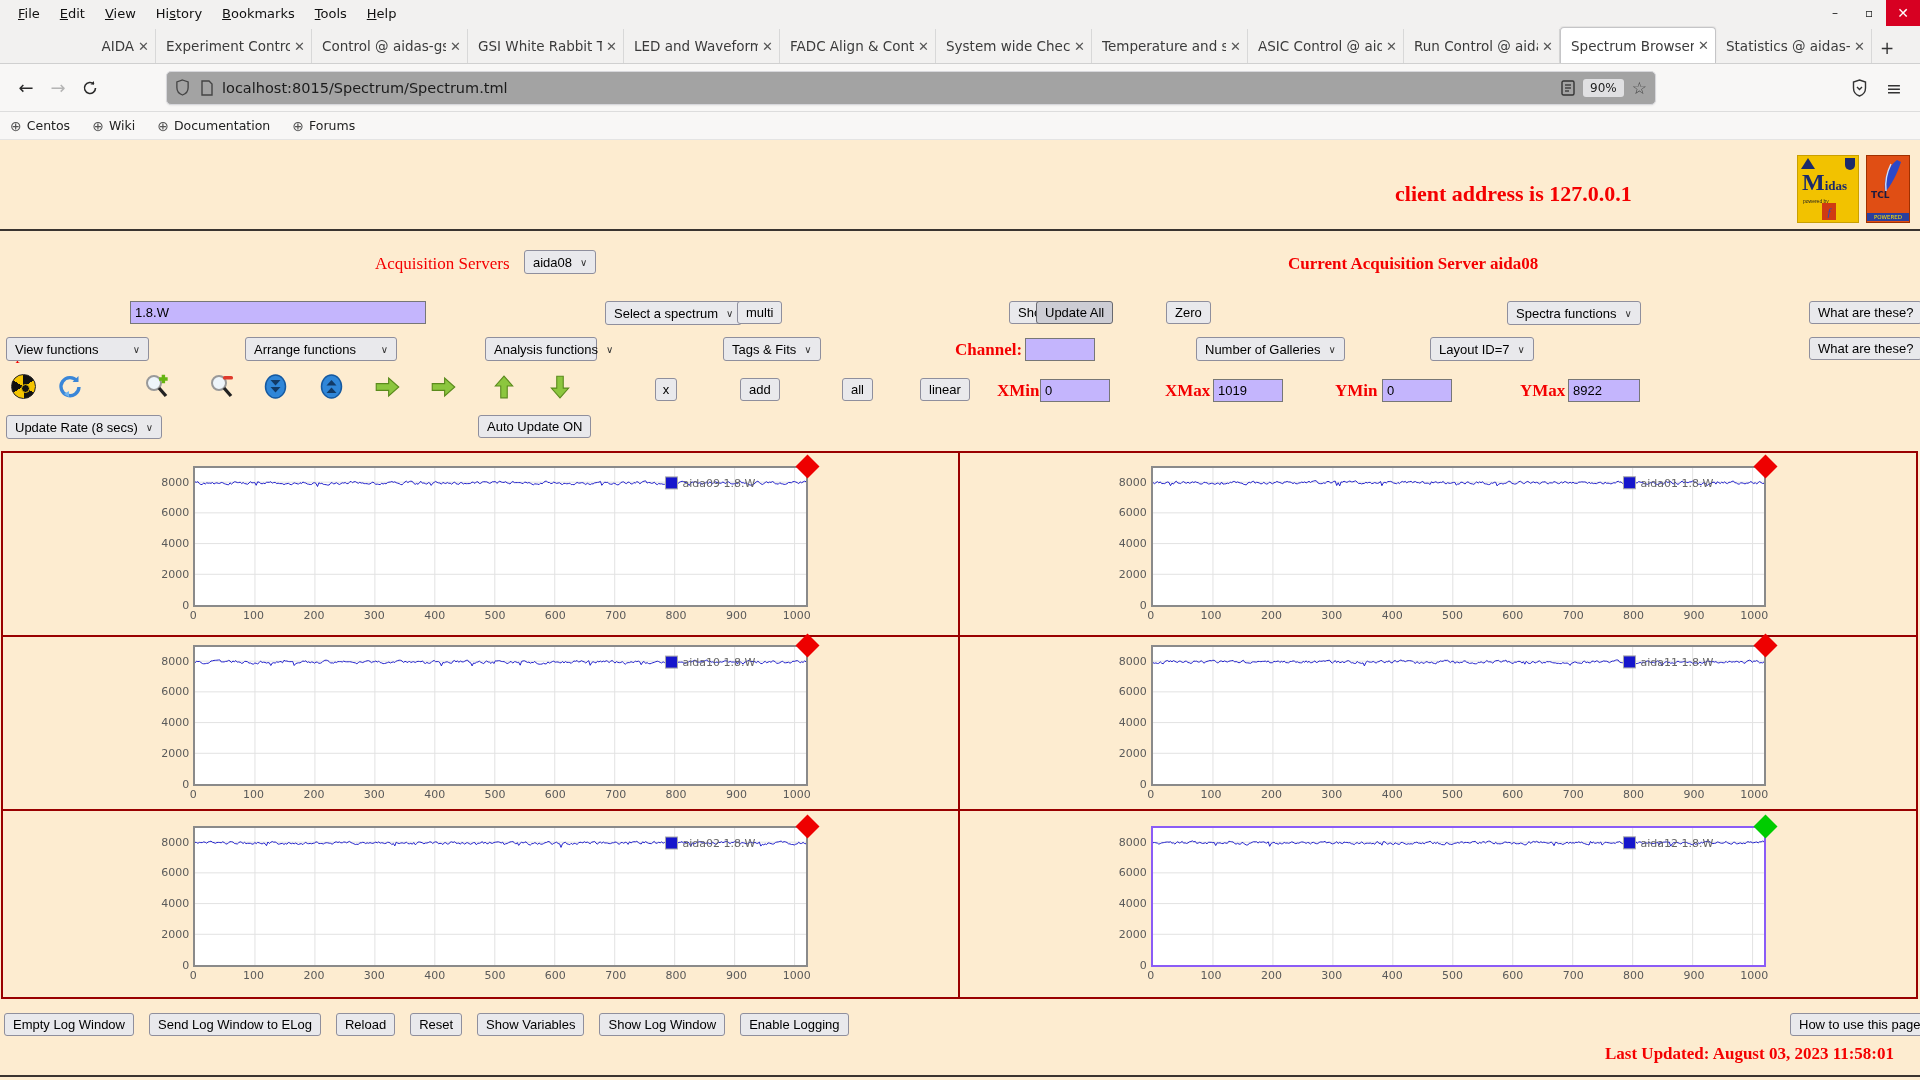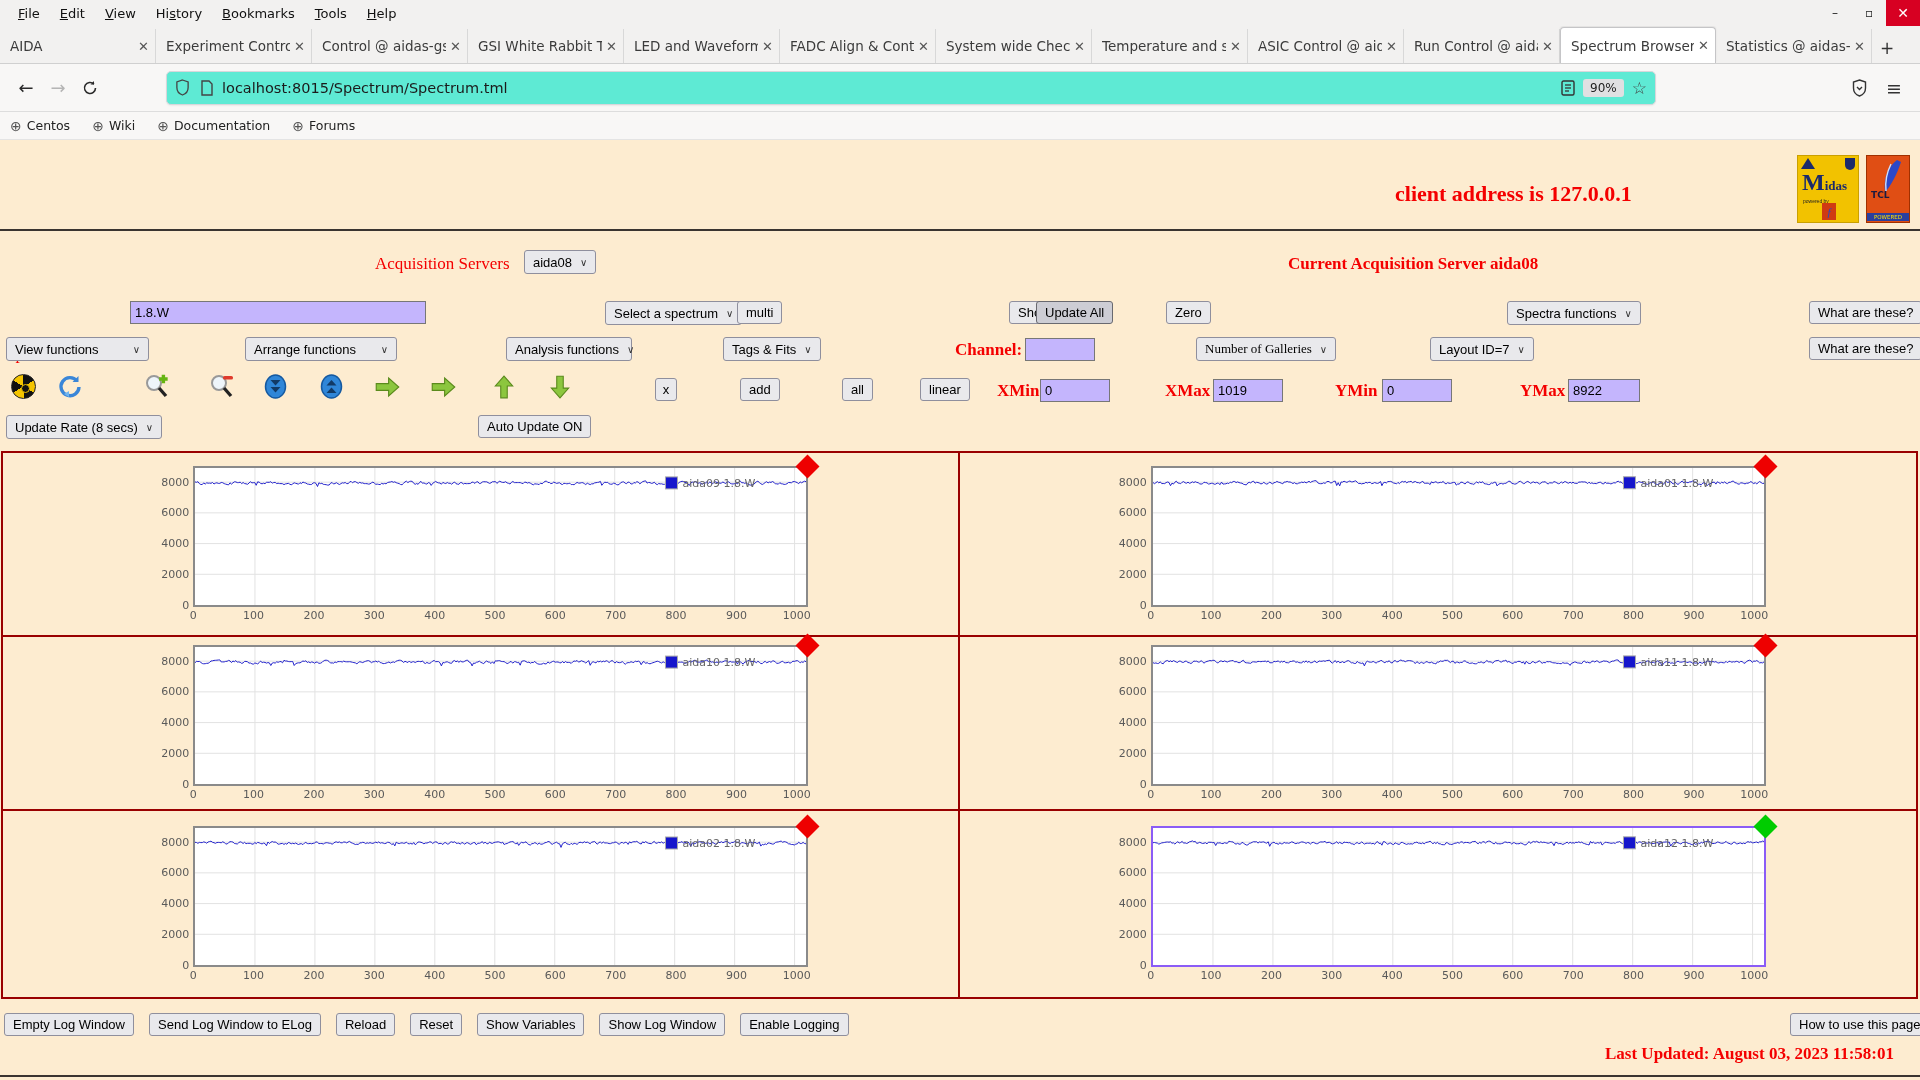--- a/index.html
+++ b/index.html
@@ -6,28 +6,28 @@
   *{box-sizing:border-box;}
   #screen{width:1920px;height:1080px;position:relative;background:#fdecd0;font-family:"DejaVu Sans","Liberation Sans",sans-serif;overflow:hidden;}
   
   .menubar{height:26px;background:#f2f1f0;display:flex;align-items:center;padding-left:8px;font-size:13px;color:#111;position:relative;}
   .menu-item{padding:3px 10px;cursor:default;}
   .winctl{position:absolute;right:0;top:0;height:26px;display:flex;}
   .winbtn{width:34px;height:26px;display:flex;align-items:center;justify-content:center;font-size:12px;color:#222;}
   .winbtn.close{background:#d70022;color:#fff;font-size:14px;}
   .tabbar{height:38px;background:#f2f1f0;display:flex;align-items:flex-end;border-bottom:1px solid #d0d0d0;}
   .tab{width:156px;height:34px;display:flex;align-items:center;padding:0 6px 0 10px;font-size:13.5px;color:#3b3b3b;border-right:1px solid #d8d8d8;overflow:hidden;}
-  .tab .t-label{flex:1;white-space:nowrap;overflow:hidden;}
+  .tab .t-label{flex:1;white-space:nowrap;overflow:hidden;text-align:right;}
   .tab .t-close{color:#555;margin-left:4px;font-size:13px;flex:0 0 auto;}
   .tab.active{background:#fff;border:1px solid #c5c5c7;border-bottom:none;border-radius:4px 4px 0 0;height:36px;box-shadow:0 -1px 2px rgba(0,0,0,.08);}
   .newtab{width:30px;height:30px;display:flex;align-items:center;justify-content:center;font-size:17px;color:#333;}
   .navbar{height:48px;background:#f8f7f6;display:flex;align-items:center;border-bottom:1px solid #ddd;padding:0 10px;}
   .navbtn{width:32px;height:32px;display:flex;align-items:center;justify-content:center;font-size:18px;color:#2a2a2a;border-radius:4px;}
   .navbtn.disabled{color:#b5b5b5;}
-  .urlbar{flex:0 0 auto;width:1490px;height:34px;margin-left:60px;background:#5eead4;border:1px solid #d7d7db;border-radius:5px;display:flex;align-items:center;padding:0 8px;box-shadow:0 1px 2px rgba(0,0,0,.06);}
+  .urlbar{flex:0 0 auto;width:1490px;height:34px;margin-left:60px;background:#a3a3a3;border:1px solid #d7d7db;border-radius:5px;display:flex;align-items:center;padding:0 8px;box-shadow:0 1px 2px rgba(0,0,0,.06);}
   .url-text{font-size:14.5px;color:#222;margin-left:8px;flex:1;}
   .url-text .host{color:#1b1b1b;}
   .url-text .rest{color:#1b1b1b;}
   .chip{background:#e0e0e2;border-radius:3px;font-size:12px;padding:2px 7px;color:#222;margin:0 8px;}
   .starglyph{font-size:17px;color:#444;}
   .nav-right{margin-left:auto;display:flex;align-items:center;gap:18px;padding-right:8px;}
   .hamburger{font-size:19px;color:#333;}
   .bookmarksbar{height:28px;background:#f8f7f6;display:flex;align-items:center;padding-left:10px;border-bottom:1px solid #e4e4e4;font-size:12.5px;color:#222;}
   .bookmark{display:flex;align-items:center;gap:5px;margin-right:22px;}
   .bm-globe{color:#555;font-size:14px;}
@@ -235,25 +235,25 @@
     <div class="btn abs" style="left:737px;top:160px;">multi</div>
     <div class="btn abs" style="left:1009px;top:160px;">Show</div>
     <div class="btn abs" style="left:1046px;top:160px;">Update</div>
     <div class="btn pressed abs" style="left:1036px;top:160px;">Update All</div>
     <div class="btn abs" style="left:1166px;top:160px;">Zero</div>
     <div class="sel abs" style="left:1507px;top:160px;">Spectra functions</div>
     <div class="btn abs" style="left:1809px;top:160px;">What are these?</div>
 
     <div class="sel abs" style="left:6px;top:196px;width:143px;justify-content:space-between;">View functions</div>
     <div class="sel abs" style="left:245px;top:196px;width:152px;justify-content:space-between;">Arrange functions</div>
-    <div class="sel abs" style="left:485px;top:196px;width:126px;justify-content:space-between;margin-left:21px;">Analysis functions</div>
+    <div class="sel abs" style="left:485px;top:196px;width:112px;justify-content:space-between;">Analysis functions</div>
     <div class="sel abs" style="left:723px;top:196px;">Tags &amp; Fits</div>
     <div class="abs red-serif lbl-red" style="left:955px;top:199px;font-weight:bold;">Channel:</div>
     <div class="inp abs" style="left:1025px;top:197px;width:70px;"></div>
-    <div class="sel abs" style="left:1196px;top:196px;font-family:Liberation Serif, serif;">Number of Galleries</div>
+    <div class="sel abs" style="left:1196px;top:196px;">Number of Galleries</div>
     <div class="sel abs" style="left:1430px;top:196px;">Layout ID=7</div>
     <div class="btn abs" style="left:1809px;top:196px;">What are these?</div>
 
     <div id="icon-row">
         <div class="icon24 abs" style="left: 10px; top: 232px;">
           <div class="radio-ball"></div>
         </div>
         <div class="icon24 abs" style="left: 56px; top: 232px;">
           <svg width="26" height="26" viewBox="0 0 26 26">
             <path d="M20 7 A9 9 0 1 0 22 13" fill="none" stroke="#3a86d8" stroke-width="3.4"></path>

